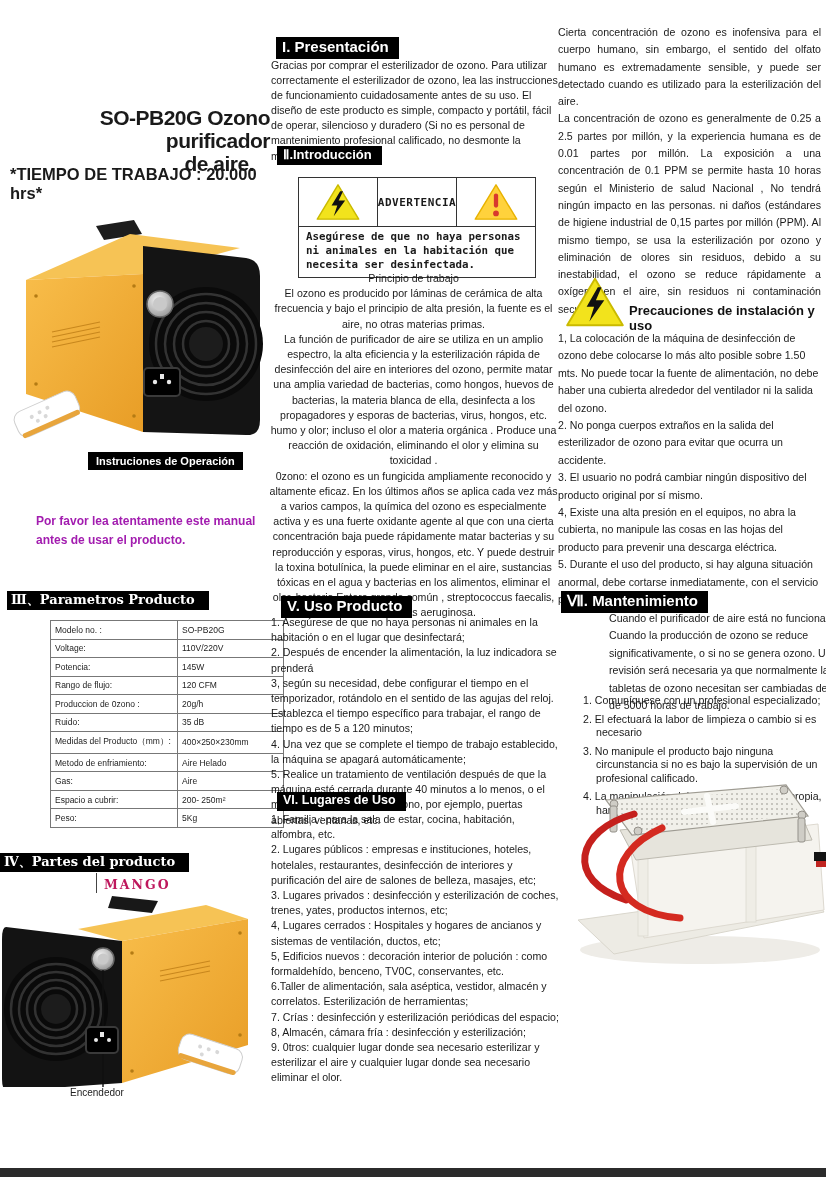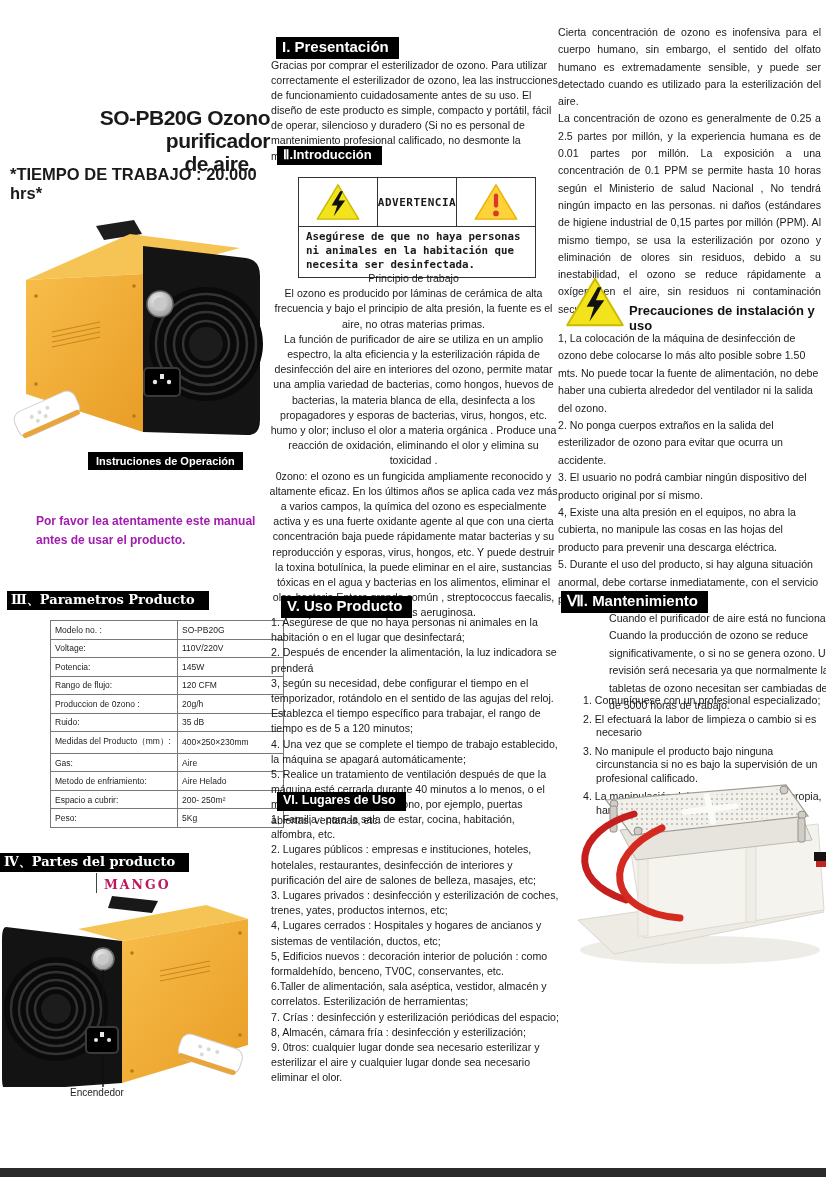--- a/index.html
+++ b/index.html
@@ -167,26 +167,26 @@
         </tr>
     <tr>
           <td class="lbl">Ruido:</td>
           <td>35 dB</td>
         </tr>
     <tr>
           <td class="lbl">Medidas del Producto（mm）:</td>
           <td>400×250×230mm</td>
         </tr>
     <tr>
+          <td class="lbl">Metodo de enfriamiento:</td>
+          <td>Aire Helado</td>
+        </tr>
+    <tr>
           <td class="lbl">Gas:</td>
           <td>Aire</td>
-        </tr>
-    <tr>
-          <td class="lbl">Metodo de enfriamiento:</td>
-          <td>Aire Helado</td>
         </tr>
     <tr>
           <td class="lbl">Espacio a cubrir:</td>
           <td>200- 250m²</td>
         </tr>
     <tr>
           <td class="lbl">Peso:</td>
           <td>5Kg</td>
         </tr>
   </tbody>

